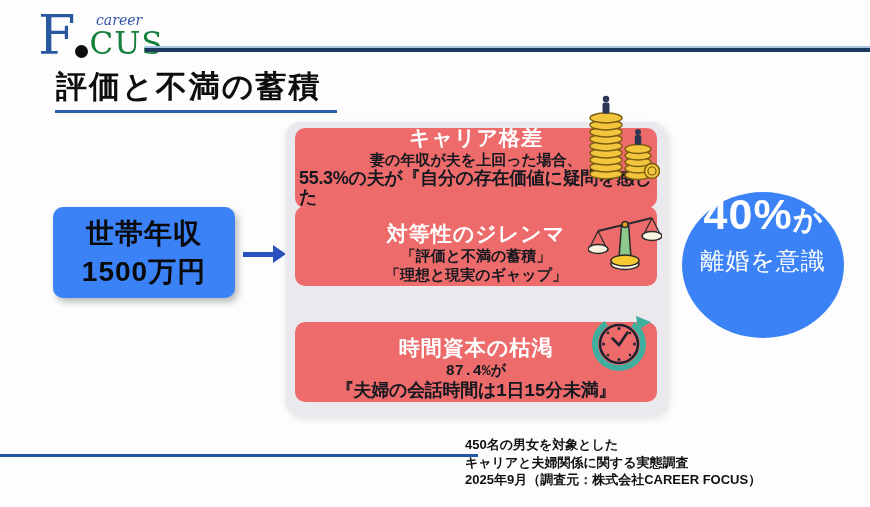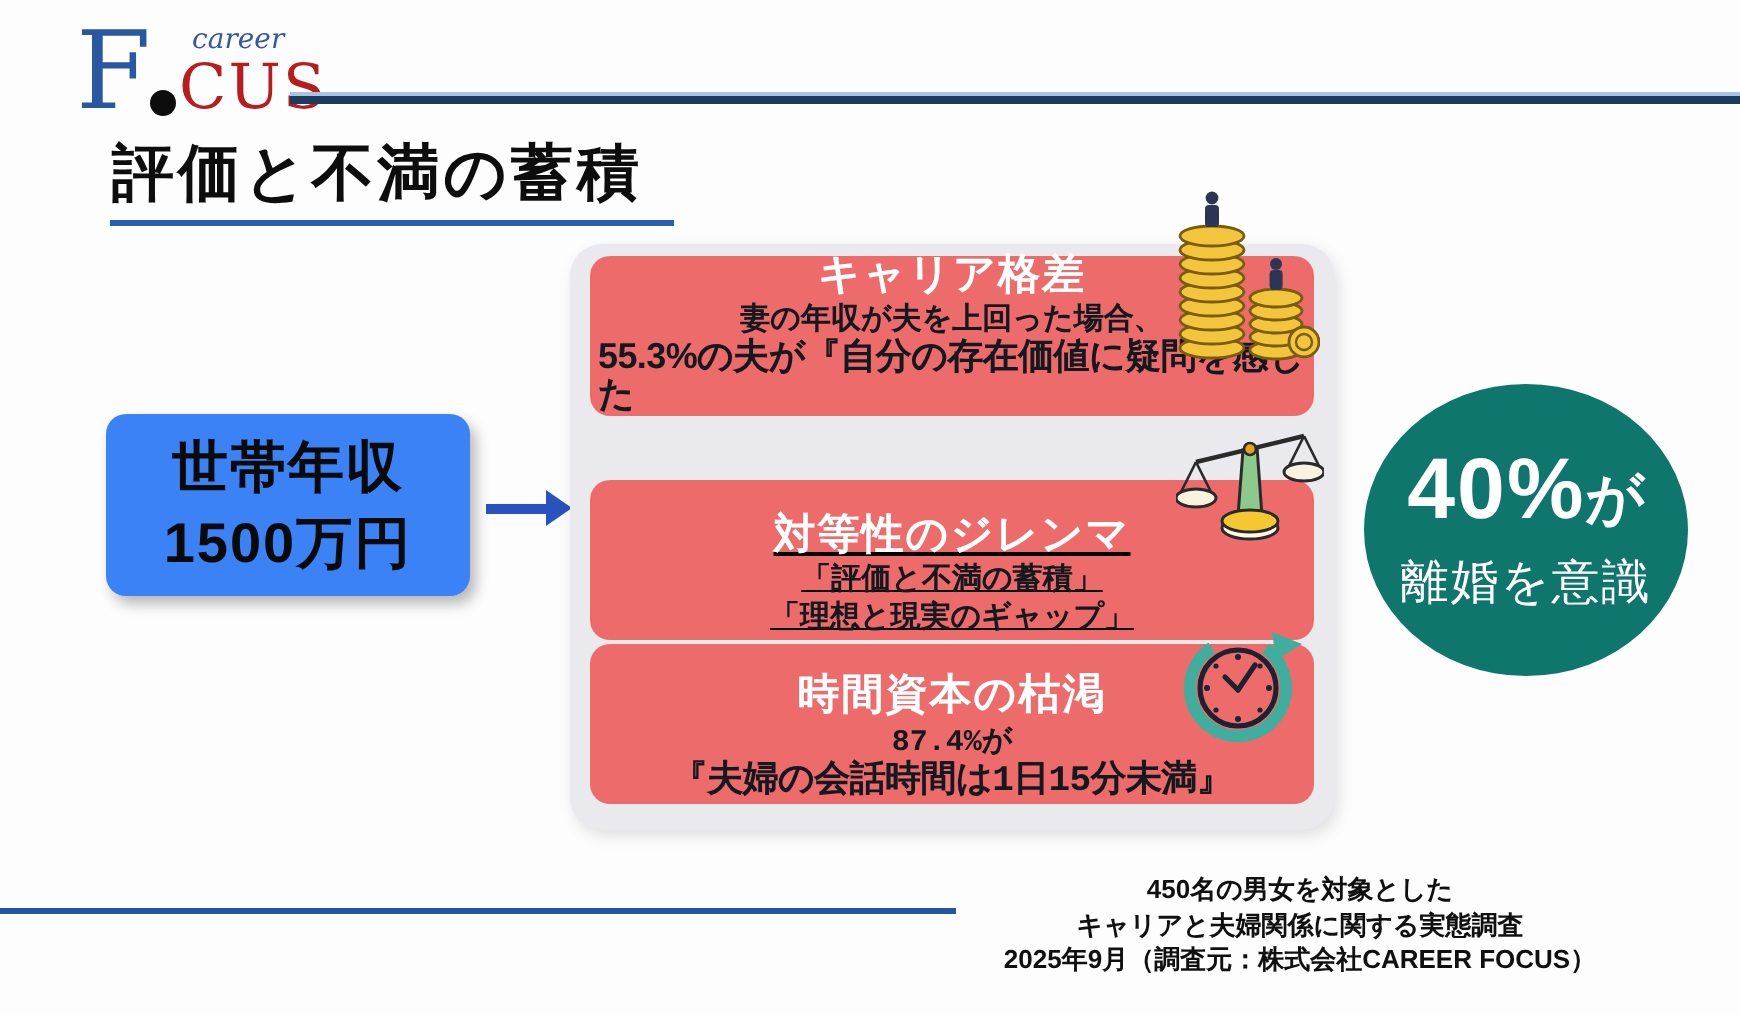--- a/index.html
+++ b/index.html
@@ -4,21 +4,21 @@
 <style>
   * { margin:0; padding:0; box-sizing:border-box; }
   body { font-family:"Liberation Sans","DejaVu Sans",sans-serif; background:#ffffff; }
   .stage { position:relative; width:870px; height:507px; background:#fdfdfd; overflow:hidden; }
 
   
   .logo { position:absolute; left:38px; top:10px; height:56px; }
   .logo-row { display:flex; align-items:baseline; }
   .logo-f { font-family:"DejaVu Serif","Liberation Serif",serif; font-size:54px; line-height:52px; color:#2a58a0; }
   .logo-dot { width:13px; height:13px; border-radius:50%; background:#0d0d0d; display:inline-block; margin:0 1px 4px 0; align-self:flex-end; }
-  .logo-cus { font-family:"DejaVu Serif","Liberation Serif",serif; font-size:31px; line-height:31px; color:#b91c1c; letter-spacing:1px; }
+  .logo-cus { font-family:"DejaVu Serif","Liberation Serif",serif; font-size:31px; line-height:31px; color:#15803d; letter-spacing:1px; }
   .logo-career { position:absolute; left:58px; top:2px; font-family:"DejaVu Serif","Liberation Serif",serif; font-style:italic; font-size:14px; color:#3456a8; }
 
   .top-rule { position:absolute; left:145px; top:46px; width:725px; height:6px;
               background:linear-gradient(to bottom,#a9c3e2 0 35%,#1d3a5f 35% 100%); }
 
   .page-title { position:absolute; left:56px; top:66px; font-size:31px; font-weight:900; color:#0d0d0d; letter-spacing:2px; }
   .title-underline { position:absolute; left:55px; top:110px; width:282px; height:3px; background:#2a5fae; }
 
   
   .income-box { position:absolute; left:53px; top:207px; width:182px; height:91px; background:#3b82f6;
@@ -29,41 +29,41 @@
   
   .flow-arrow { position:absolute; left:243px; top:245px; display:flex; align-items:center; }
   .flow-arrow .shaft { width:30px; height:5px; background:#2a52be; }
   .flow-arrow .head { width:0; height:0; border-left:13px solid #2a52be; border-top:9px solid transparent; border-bottom:9px solid transparent; }
 
   
   .panel { position:absolute; left:285px; top:122px; width:382px; height:293px; background:#e9e9ee;
            border-radius:16px; box-shadow:2px 3px 8px rgba(0,0,0,.12); }
   .factor { position:absolute; left:295px; width:362px; height:80px; background:#ee6b6b; border-radius:10px;
             display:flex; flex-direction:column; align-items:center; justify-content:flex-end; padding:2px 4px; }
-  .factor-1 { top:128px; } .factor-2 { top:240px;text-decoration:underline; } .factor-3 { top:322px;font-family:Liberation Mono, monospace; }
+  .factor-1 { top:128px; } .factor-2 { top:206px; } .factor-3 { top:322px;font-family:Liberation Mono, monospace; }
   .factor-title { font-size:21px; font-weight:900; color:#ffffff; line-height:26px; letter-spacing:1px; }
   .factor-line { font-size:15px; font-weight:800; color:#14181f; line-height:18.5px; }
   .factor-line.wide { font-size:18px; letter-spacing:-0.3px; }
 
   
   .icon-abs { position:absolute; }
   .coins-icon { left:586px; top:94px; }
   .scale-icon { left:588px; top:208px; }
   .clock-icon { left:589px; top:313px; }
 
   
   .result-circle { position:absolute; left:682px; top:192px; width:162px; height:146px; border-radius:50%;
-                   background:#0f766e; display:flex; flex-direction:column; align-items:center; justify-content:center; }
+                   background:#3b82f6; display:flex; flex-direction:column; align-items:center; }
   .result-top { color:#ffffff; font-weight:900; line-height:44px; white-space:nowrap; }
   .result-pct { font-size:43px; letter-spacing:1px; }
   .result-suffix { font-size:29px; }
   .result-line2 { color:#ffffff; font-weight:400; font-size:24px; line-height:30px; letter-spacing:1px; }
 
   
-  .footer-note { position:absolute; left:465px; top:436px; width:370px; text-align:center;
+  .footer-note { position:absolute; left:465px; top:436px; width:370px; text-align:left;
                  font-size:13px; font-weight:800; color:#101010; line-height:17.5px; }
   .bottom-rule { position:absolute; left:0; top:454px; width:478px; height:3px; background:#2456a8; }
 </style>
 </head>
 <body>
 
 <div class="stage">
 
   <div class="logo">
     <span class="logo-career">career</span>

